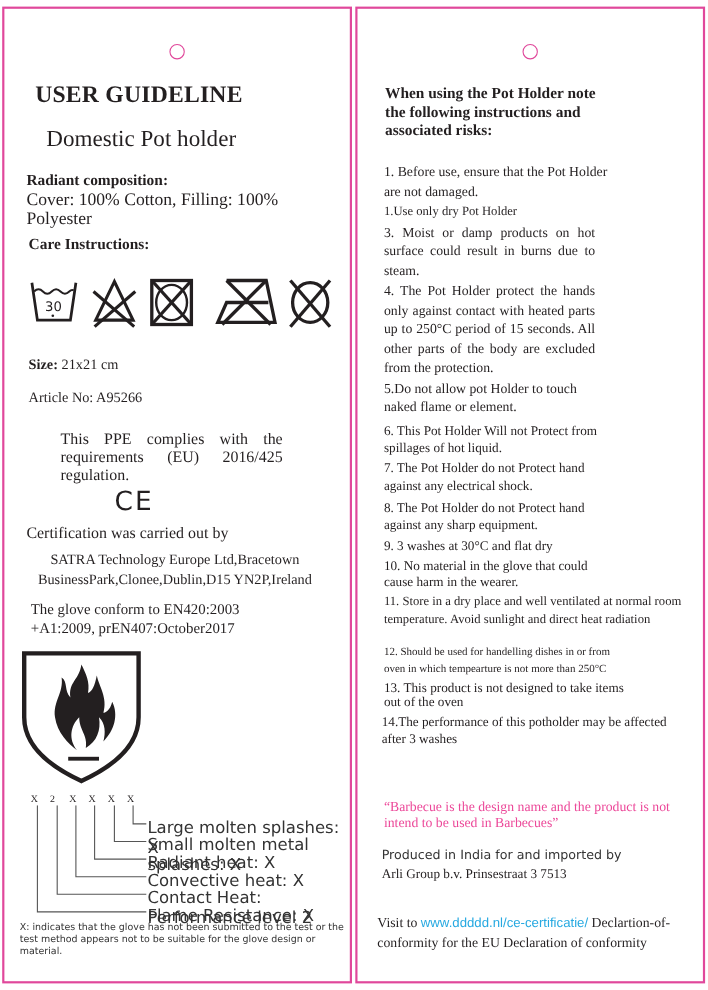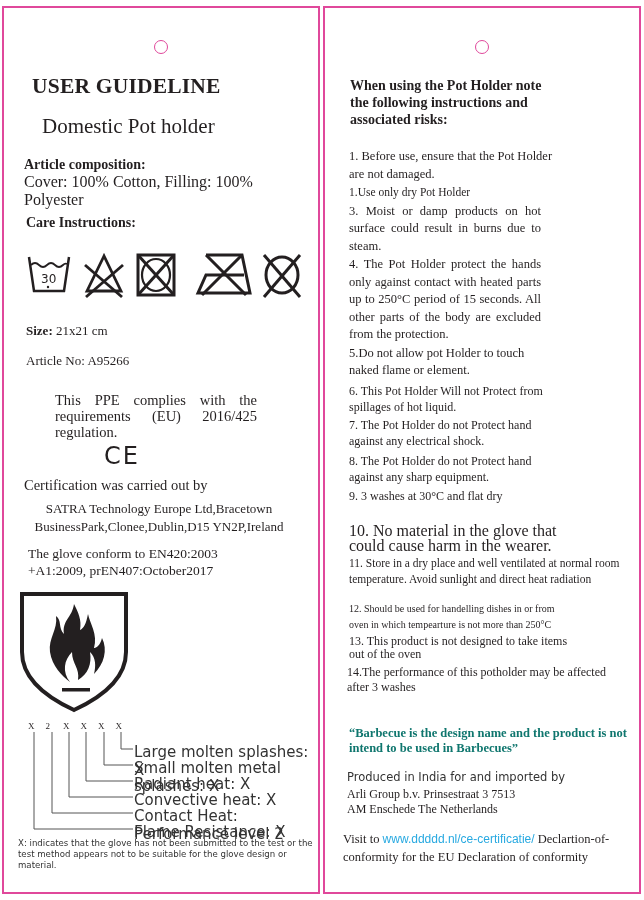--- a/index.html
+++ b/index.html
@@ -28,36 +28,36 @@
   .codes { left: 24px; top: 713px; font-size: 9px; font-weight: normal; }
   .codes span { display: inline-block; width: 17.5px; text-align: left; }
   .legend-svg { left: 14px; top: 724px; }
   .leg { position: absolute; left: 130px; font-family: "DejaVu Sans", sans-serif; font-size: 15px; color: #333; }
   .t-note { left: 14px; top: 830px; width: 298px; font-family: "DejaVu Sans", sans-serif; font-size: 8.6px; line-height: 11px; color: #333; }
 
   .r-head { left: 25px; top: 69px; font-size: 14px; font-weight: bold; line-height: 17px; width: 200px; }
   .r-list { left: 24px; top: 140px; width: 272px; font-size: 12.5px; line-height: 17.5px; color: #231f20; }
   .r-item { margin: 0 0 1px 0; }
   .r-item.just { text-align: justify; text-align-last: left; width: 192px; }
-  .r-quote { left: 24px; top: 718px; font-size: 12.5px; font-weight: bold; color: #0f766e; line-height: 15px; width: 290px; }
+  .r-quote { left: 24px; top: 718px; font-size: 12.5px; font-weight: normal; color: #ec4899; line-height: 15px; width: 290px; }
   .r-prod { left: 22px; top: 762px; font-family: "DejaVu Sans", sans-serif; font-size: 11.5px; color: #333; }
   .r-addr { left: 22px; top: 779px; font-size: 12px; line-height: 15px; }
   .r-visit { left: 18px; top: 822px; font-size: 12.5px; line-height: 18px; width: 296px; }
   .r-visit .url { font-family: "Liberation Sans", sans-serif; color: #27a9e1; font-size: 12px; }
 </style>
 </head>
 <body>
 
 <div id="left" class="panel">
   <div class="hole"></div>
 
   <div class="abs t-title">USER GUIDELINE</div>
   <div class="abs t-sub">Domestic Pot holder</div>
 
-  <div class="abs t-matlabel">Article composition:</div>
+  <div class="abs t-matlabel">Radiant composition:</div>
   <div class="abs t-mat">Cover: 100% Cotton, Filling: 100% Polyester</div>
 
   <div class="abs t-care">Care Instructions:</div>
 
   <div class="abs care-row">
 
     <svg style="left:0" width="46" height="48" viewBox="0 0 46 48">
       <path d="M3 6 L8 40 L38 40 L43 6" fill="none" stroke="#231f20" stroke-width="2.5"></path>
       <path d="M5 14 Q9 10 13 14 Q17 18 21 14 Q25 10 29 14 Q33 18 37 14 Q39 12 41 13" fill="none" stroke="#231f20" stroke-width="1.8"></path>
       <text x="15" y="32" font-family="DejaVu Sans, sans-serif" font-size="12" fill="#231f20">30</text>
@@ -146,33 +146,32 @@
   <div class="abs r-list">
     <div class="r-item" style="width:220px">1. Before use, ensure that the Pot Holder are not damaged.</div>
     <div class="r-item" style="font-size:11.5px">1.Use only dry Pot Holder</div>
     <div class="r-item just">3. Moist or damp products on hot surface could result in burns due to steam.</div>
     <div class="r-item just">4. The Pot Holder protect the hands only against contact with heated parts up to 250°C period of 15 seconds. All other parts of the body are excluded from the protection.</div>
     <div class="r-item" style="width:200px">5.Do not allow pot Holder to touch naked flame or element.</div>
     <div class="r-item" style="width:210px;font-size:12px;line-height:16px;margin-top:3px">6.  This Pot Holder Will not Protect from spillages of hot liquid.</div>
     <div class="r-item" style="width:210px;font-size:12px;line-height:16px;margin-top:2px">7.  The Pot Holder do not Protect hand against any electrical shock.</div>
     <div class="r-item" style="width:210px;font-size:12px;line-height:16px;margin-top:4px">8.  The Pot Holder do not Protect hand against any sharp equipment.</div>
     <div class="r-item" style="font-size:12px;margin-top:3px">9. 3 washes at 30°C and flat dry</div>
-    <div class="r-item" style="width:210px;font-size:16px;line-height:15px;margin-top:18px">10. No material in the glove that could cause harm in the wearer.</div>
+    <div class="r-item" style="width:210px;font-size:12px;line-height:15px;margin-top:2px">10. No material in the glove that could cause harm in the wearer.</div>
     <div class="r-item" style="width:280px;font-size:11.5px;line-height:15.5px;margin-top:3px">11. Store in a dry place and well ventilated at normal room temperature. Avoid sunlight and direct heat radiation</div>
     <div class="r-item" style="width:220px;font-size:10px;line-height:15.5px;margin-top:14px">12. Should be used for handelling dishes in or from oven in which tempearture is not more than 250°C</div>
     <div class="r-item" style="width:230px;font-size:12px;line-height:13px;margin-top:3px">13. This product is not designed to take items out of the oven</div>
     <div class="r-item" style="width:280px;font-size:12px;line-height:15px;margin-top:4px;margin-left:-2px">14.The performance of this potholder may be affected after 3 washes</div>
   </div>
 
   <div class="abs r-quote">“Barbecue is the design name and the product is not intend to be used in Barbecues”</div>
 
   <div class="abs r-prod">Produced in India for and imported by</div>
   <div class="abs r-addr">
     <div>Arli Group b.v. Prinsestraat 3 7513</div>
-    <div>AM Enschede The Netherlands</div>
   </div>
 
   <div class="abs r-visit">
     <span>Visit to</span>
     <span class="url">www.ddddd.nl/ce-certificatie/</span>
     <span>Declartion-of- conformity for the EU Declaration of conformity</span>
   </div>
 </div>
 
 </body></html>

